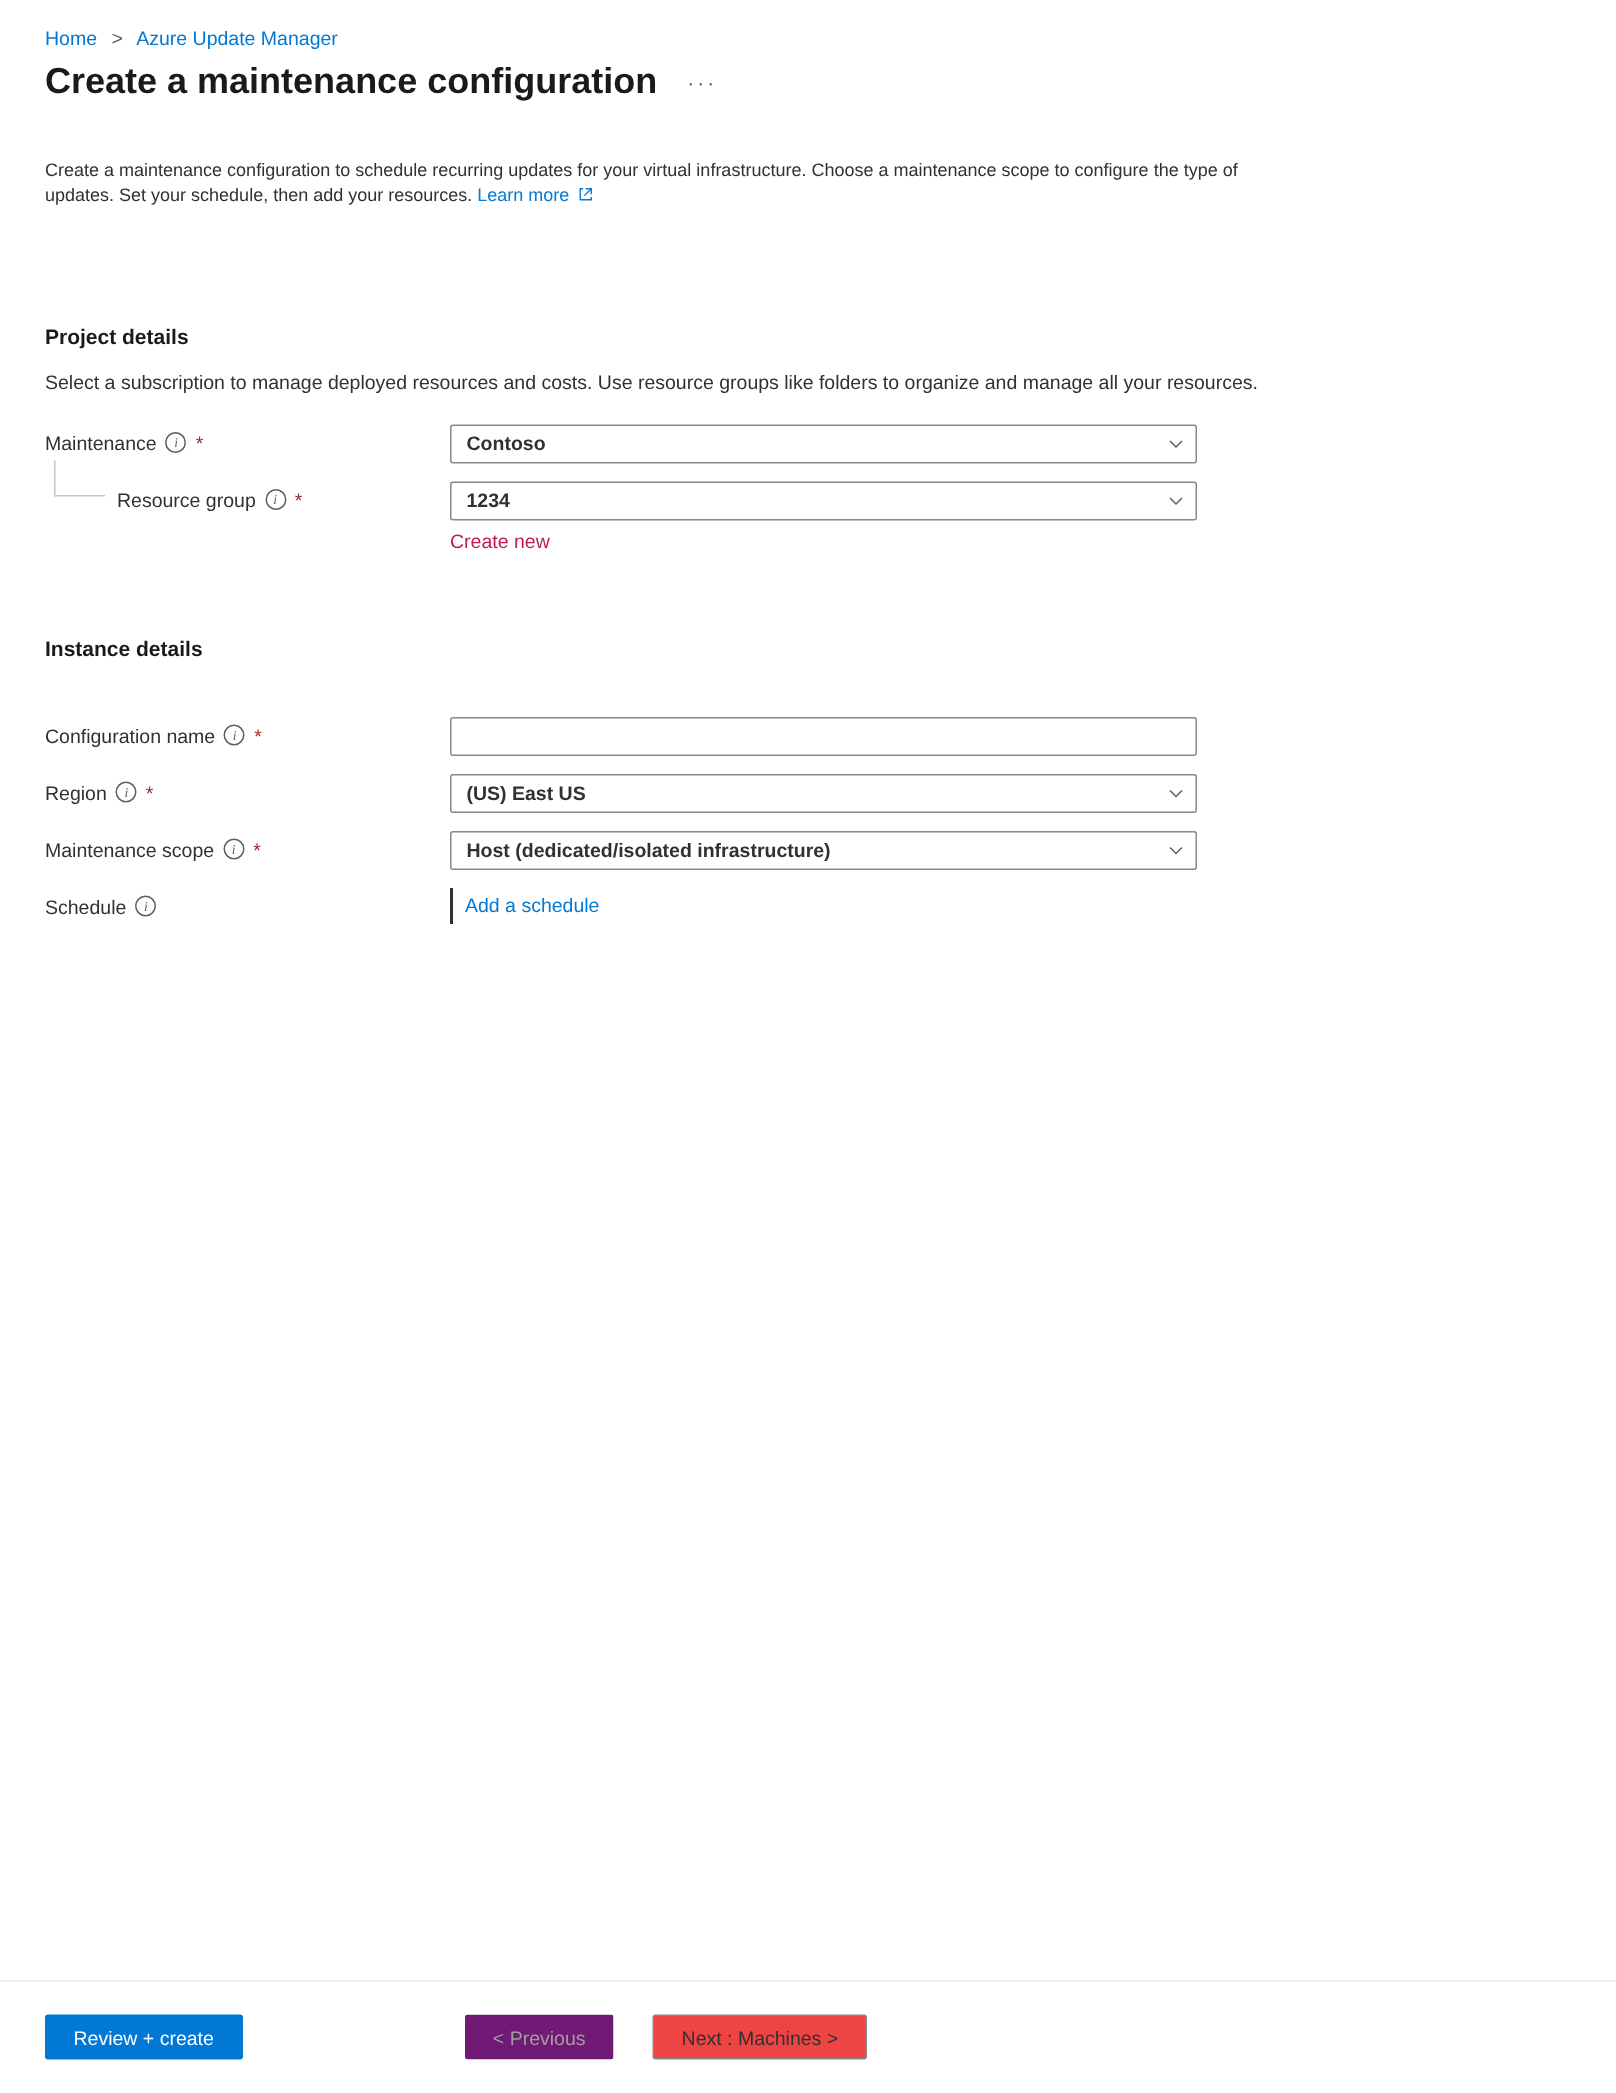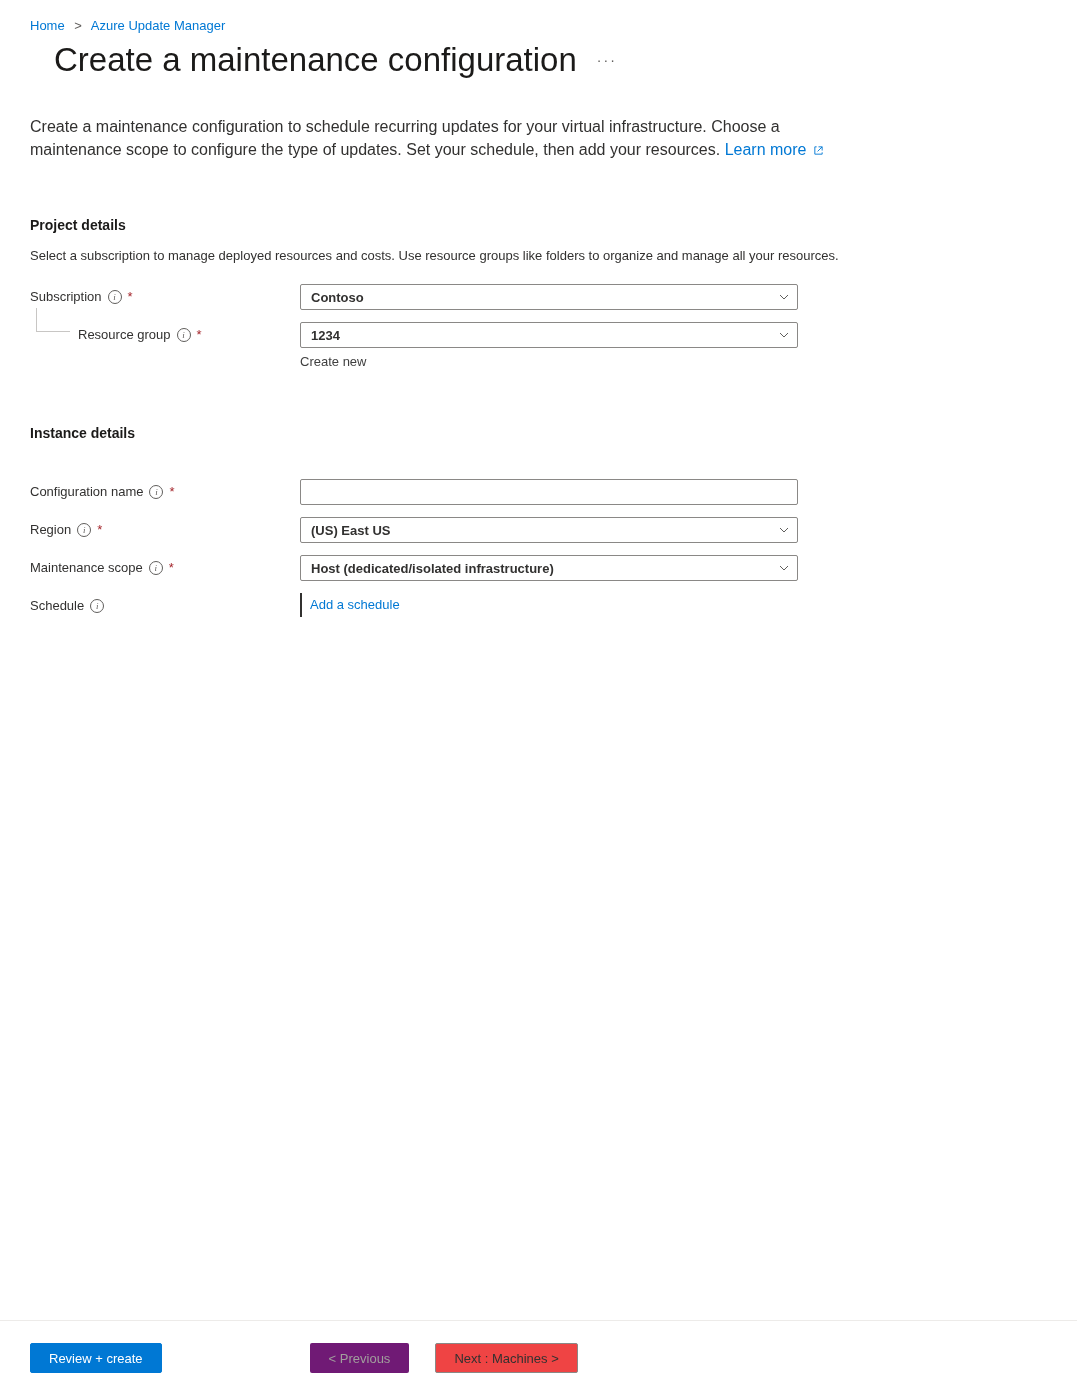--- a/index.html
+++ b/index.html
@@ -25,24 +25,23 @@
     }
     .breadcrumb a { color: #0078d4; text-decoration: none; text-align: center; }
     .breadcrumb .sep { margin: 0 6px; color: #605e5c; }
     .title-row {
       display: flex;
       align-items: center;
       gap: 16px;
       margin-bottom: 36px;
     }
     .title {
-      font-size: 33px;
-      font-weight: 400;
+      font-size: 24px;
+      font-weight: 700;
       color: #1b1a19;
-      margin-left: 24px;
     }
     .more-btn {
       color: #605e5c;
       font-size: 14px;
       letter-spacing: 2px;
       cursor: pointer;
       padding: 4px;
     }
     .tabs {
       display: flex;
@@ -55,25 +54,25 @@
       color: #323130;
       padding-bottom: 8px;
       cursor: pointer;
       border-bottom: 3px solid transparent;
     }
     .tab.active {
       font-weight: 600;
       border-bottom-color: #0078d4;
     }
     .intro {
-      font-size: 16px;
+      font-size: 12px;
       line-height: 1.45;
       color: #323130;
       max-width: 820px;
-      margin-bottom: 56px;
+      margin-bottom: 76px;
     }
     .link { color: #0078d4; text-decoration: none; cursor: pointer; }
     .ext-icon {
       display: inline-block;
       width: 11px;
       height: 11px;
       margin-left: 2px;
       vertical-align: -1px;
     }
     .section-heading {
@@ -154,21 +153,21 @@
       position: absolute;
       right: 8px;
       top: 50%;
       transform: translateY(-50%);
       pointer-events: none;
     }
     .below-link {
       display: block;
       margin-top: 6px;
       font-size: 13px;
-      color: #404040;
+      color: #be185d;
       text-decoration: none;
       cursor: pointer;
     }
     .schedule-link {
       border-left: 2px solid #323130;
       padding-left: 8px;
       line-height: 24px;
       color: #0078d4;
       font-size: 13px;
       cursor: pointer;
@@ -238,21 +237,21 @@
           <path d="M6 2 H10 V6"></path>
           <path d="M10 2 L5 7"></path>
       </svg></a>
   </p>
 
   <div class="section-heading">Project details</div>
   <p class="section-desc">Select a subscription to manage deployed resources and costs. Use resource groups like folders to organize and manage all your resources.</p>
 
   <div class="form-row">
     <div class="label-col">
-      <span>Subscription</span>
+      <span>Maintenance</span>
       <span class="info-icon">i</span>
       <span class="req">*</span>
     </div>
     <div class="input-col">
       <div class="select-wrap">
         <div class="select">
           <span>Contoso</span>
         </div>
         <svg class="chevron" width="12" height="12" viewBox="0 0 12 12">
             <path d="M2 4 L6 8 L10 4" fill="none" stroke="#605e5c" stroke-width="1"></path>

